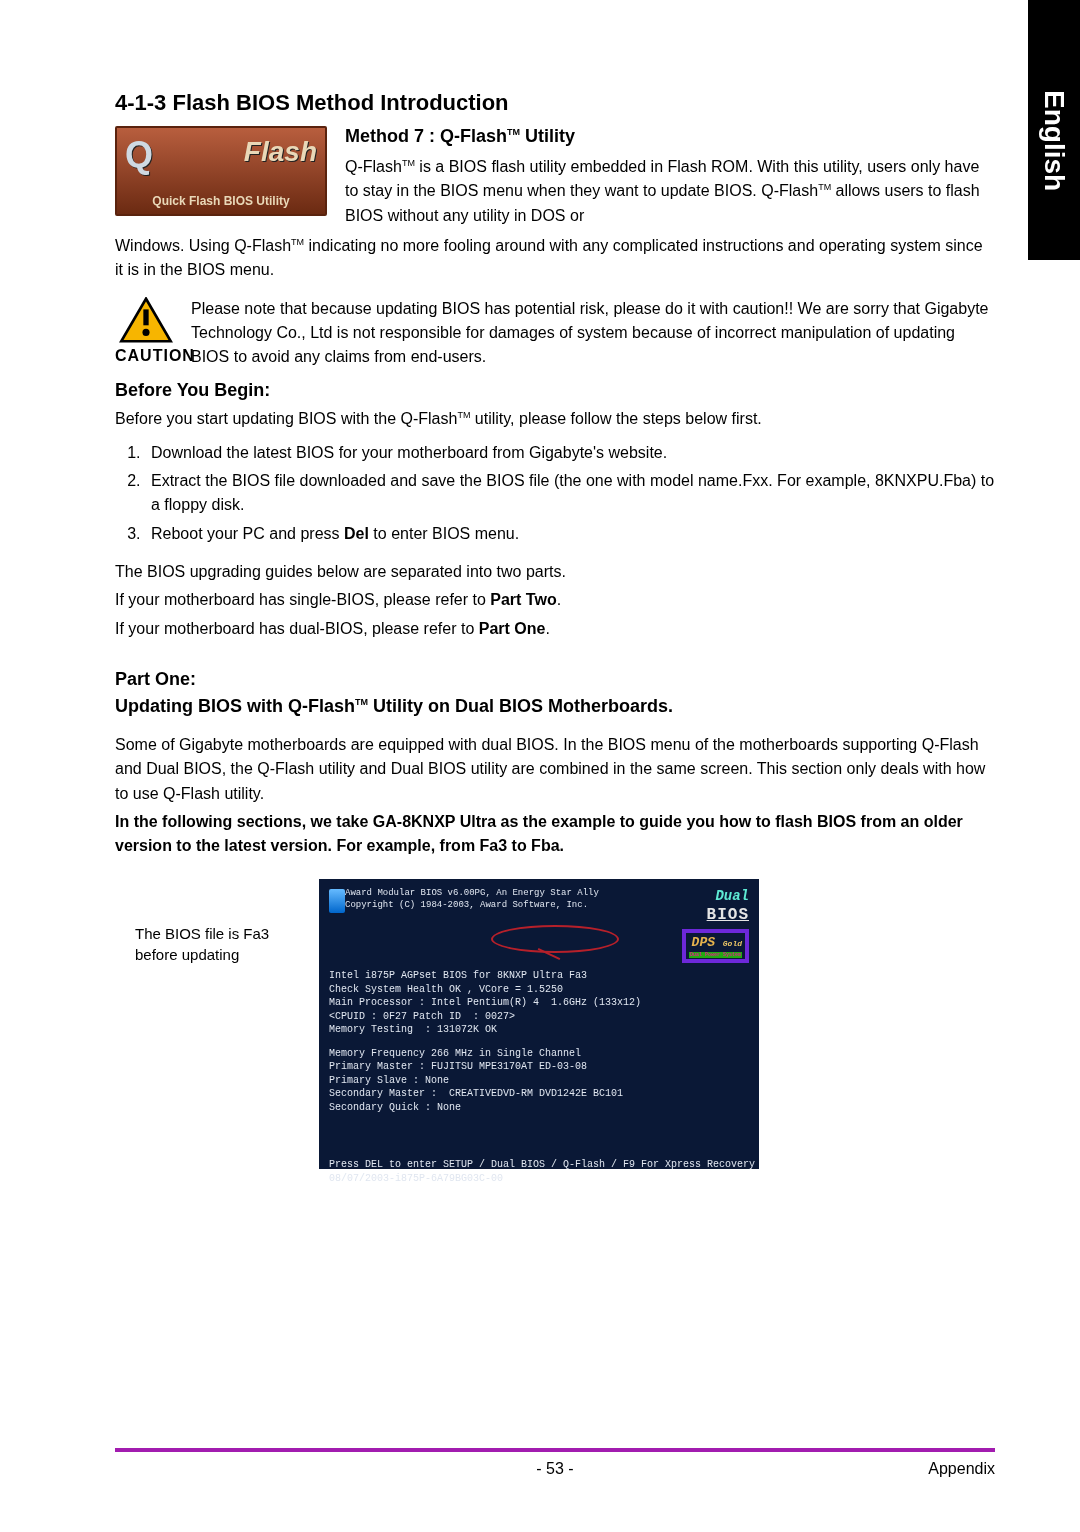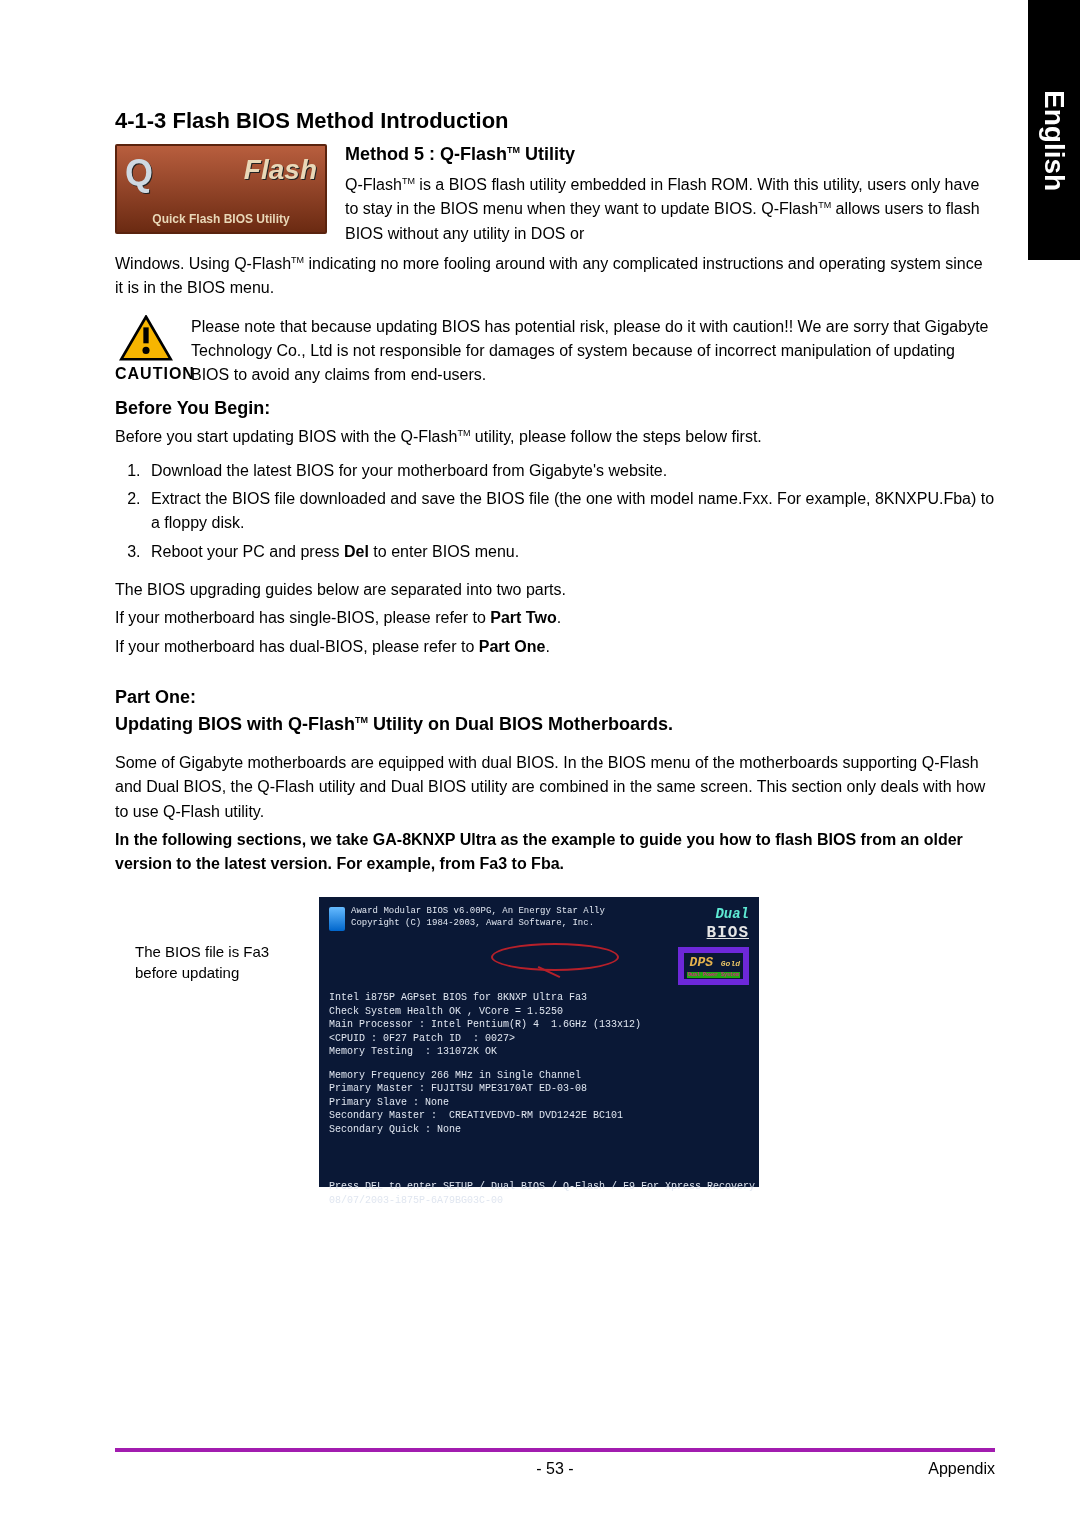--- a/index.html
+++ b/index.html
@@ -27,21 +27,21 @@
     writing-mode: vertical-rl;
     text-orientation: mixed;
     color: #fff;
     font-size: 28px;
     font-weight: bold;
     font-family: Arial, sans-serif;
   }
   .content {
     position: absolute;
     left: 115px;
-    top: 108px;
+    top: 90px;
     width: 880px;
   }
   h2.section-title {
     font-size: 22px;
     font-weight: bold;
     margin-bottom: 10px;
   }
   .intro-block {
     display: flex;
     gap: 18px;
@@ -126,36 +126,36 @@
     line-height: 1.35;
     padding: 8px 10px;
     position: relative;
   }
   .bios-top {
     display: flex;
     justify-content: space-between;
     align-items: flex-start;
     margin-bottom: 6px;
   }
-  .bios-top-left { display:flex; gap:6px; }
+  .bios-top-left { display:flex; }
   .bioslogo {
     width: 16px; height: 24px;
     background: linear-gradient(#6bf,#06c);
     border-radius: 2px;
     margin-top: 2px;
   }
   .bios-award { font-size: 9px; }
   .dualbios-badge {
     text-align: right;
   }
   .dualbios-badge .dual { color:#5eead4; font-style: italic; font-weight: bold; font-size: 14px; }
   .dualbios-badge .bios { color:#e5e5e5; font-weight: bold; font-size: 16px; letter-spacing:1px;text-decoration:underline; }
   .dualbios-badge .dps {
     margin-top: 2px;
-    border: 6px solid #6d28d9;
+    border: 4px solid #6d28d9;
     padding: 1px 3px;
     display: inline-block;
     color: #e6b34d;
     font-weight: bold;
     font-style: italic;
     font-size: 13px;
   }
   .dualbios-badge .dps .gold { font-size:8px; color:#e6c266; }
   .dualbios-badge .dps .strip { display:block; font-size:5px; font-style:normal; color:#d28; background:#2a1; padding:0 1px;}
   .bios-body { clear:both; }
@@ -200,21 +200,21 @@
   <h2 class="section-title">4-1-3   Flash BIOS Method Introduction</h2>
 
   <div class="intro-block">
     <div class="qflash-logo">
       <div class="q">Q</div>
       <div class="flash">Flash</div>
       <div class="sub">Quick Flash BIOS Utility</div>
     </div>
     <div class="intro-text">
       <h3>
-        <span>Method 5 : Q-Flash</span><sup class="tm">TM</sup><span> Utility</span>
+        <span>Method 7 : Q-Flash</span><sup class="tm">TM</sup><span> Utility</span>
       </h3>
       <p>
         <span>Q-Flash</span><sup class="tm">TM</sup><span> is a BIOS flash utility embedded in Flash ROM. With this utility, users only have to stay in the BIOS menu when they want to update BIOS. Q-Flash</span><sup class="tm">TM</sup><span> allows users to flash BIOS without any utility in DOS or</span>
       </p>
     </div>
   </div>
   <p>
     <span>Windows. Using Q-Flash</span><sup class="tm">TM</sup><span> indicating no more fooling around with any complicated instructions and operating system since it is in the BIOS menu.</span>
   </p>
 

